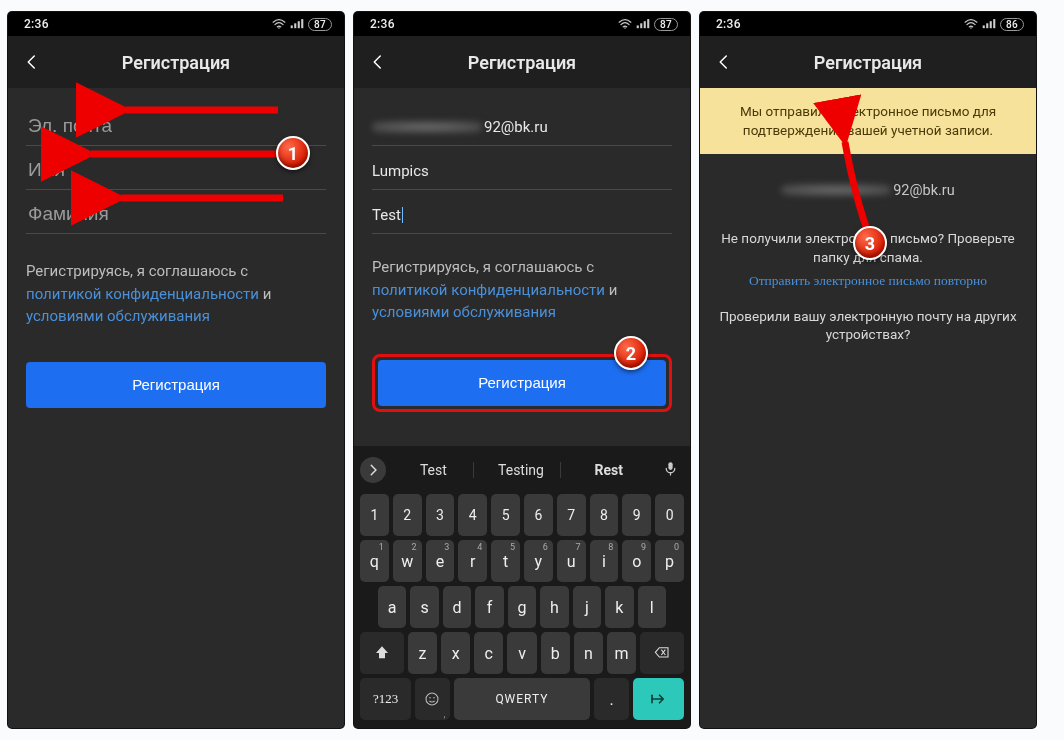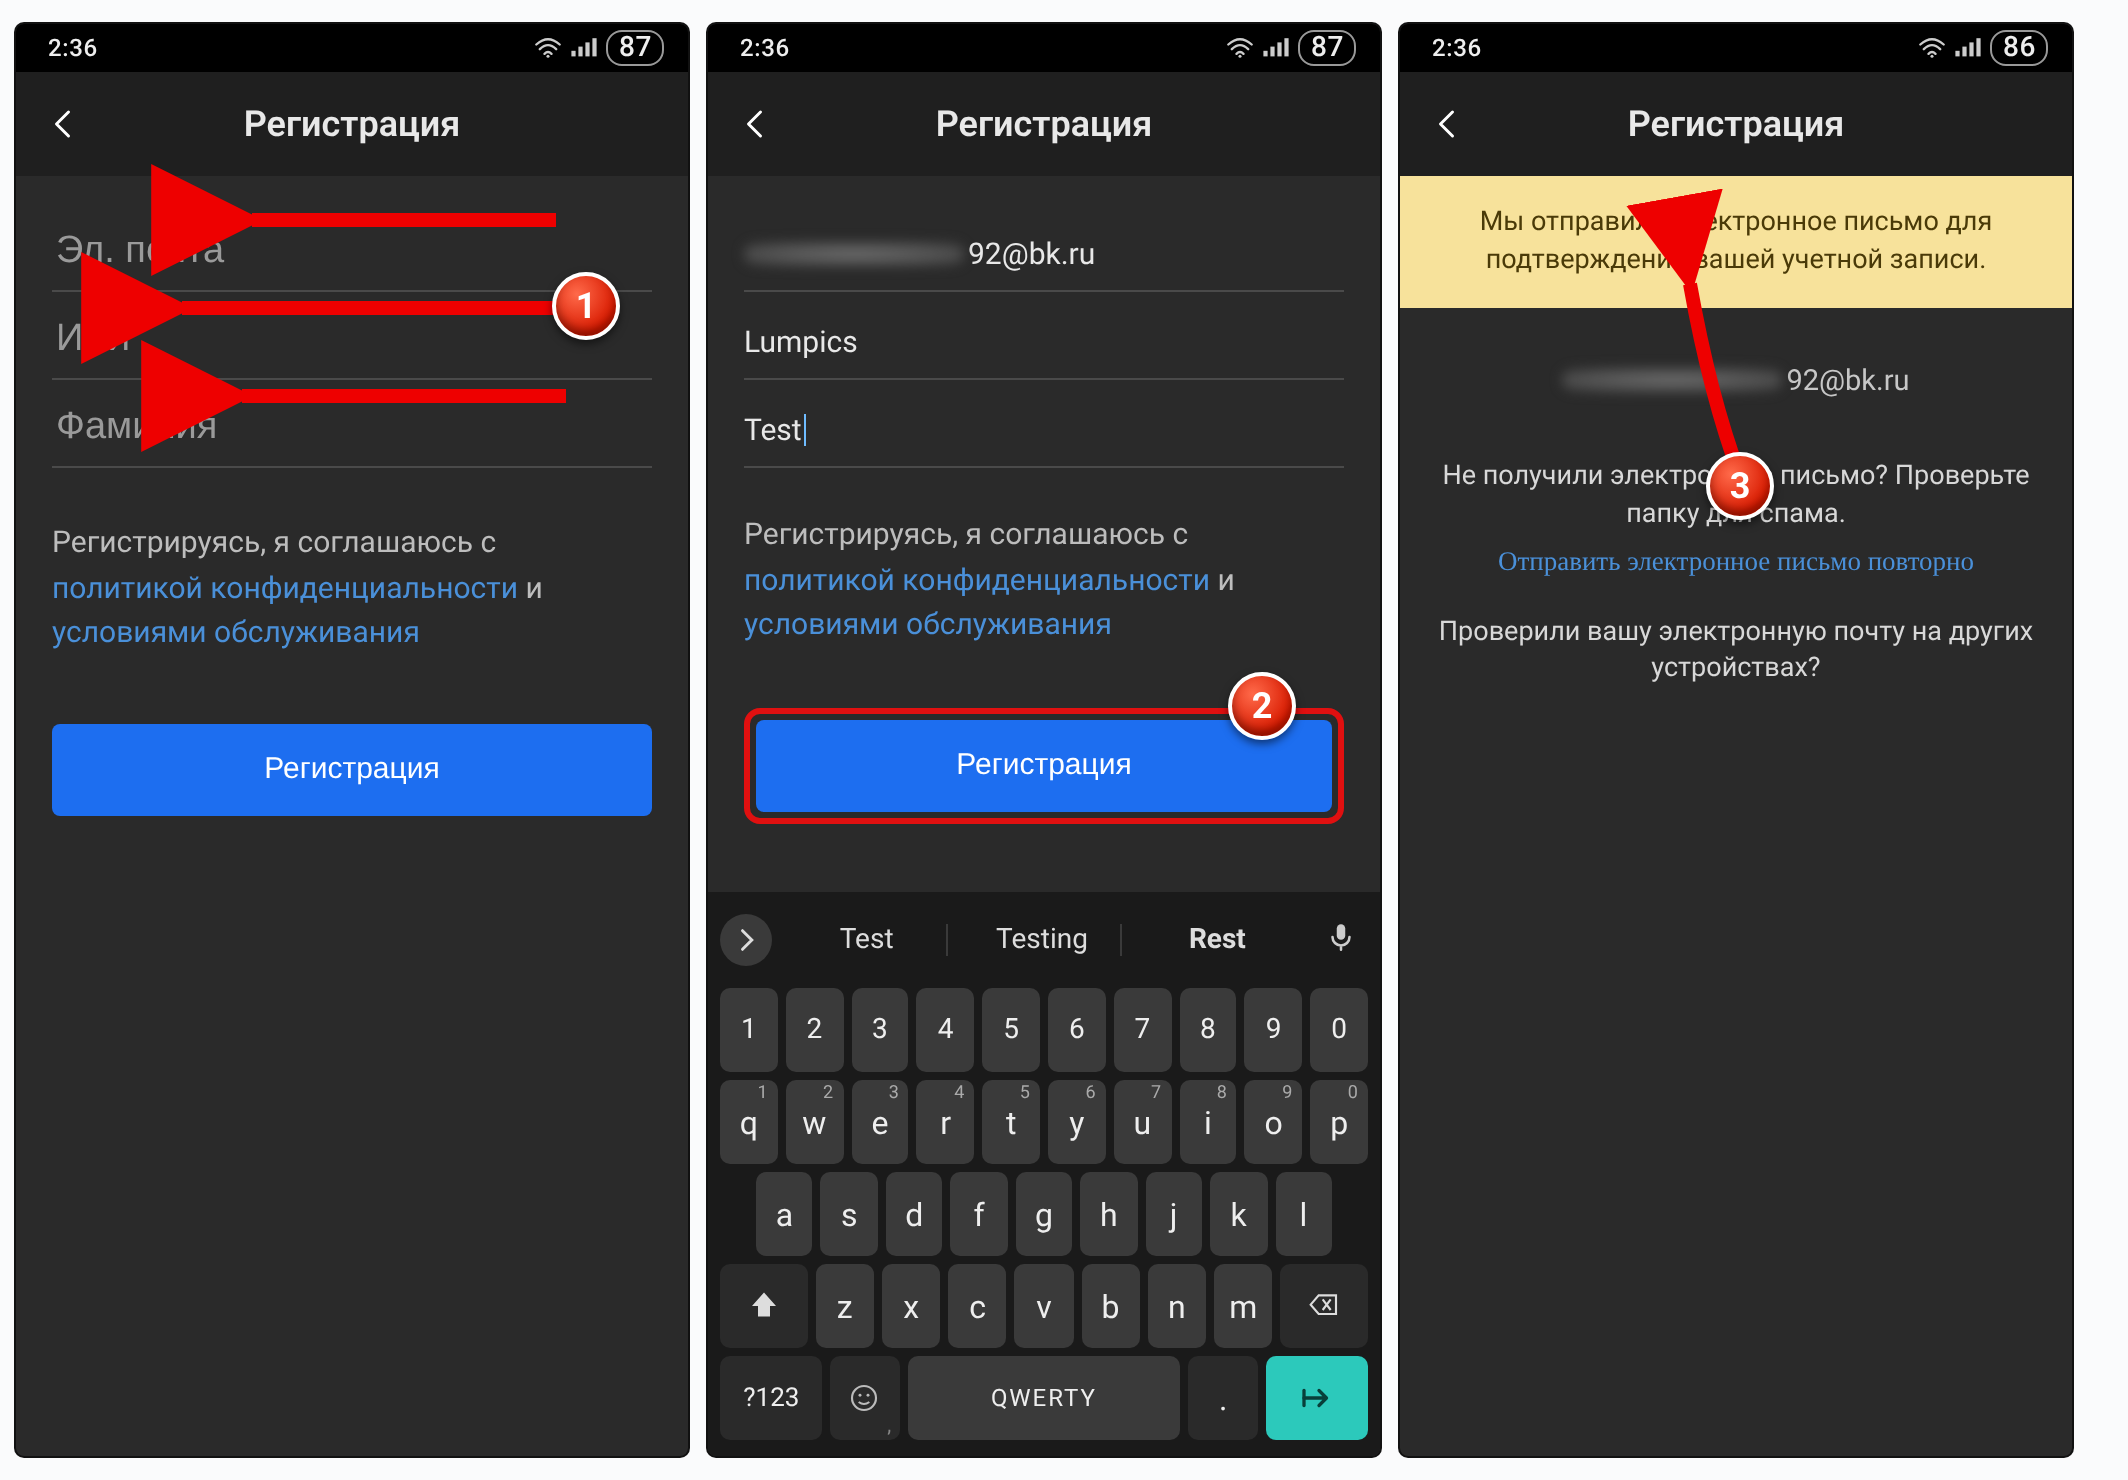--- a/index.html
+++ b/index.html
@@ -57,21 +57,21 @@
     font-weight:500;
     color:#eee;
     letter-spacing:.3px;
   }
   .status .spacer{flex:1;}
   .status .ic{margin-left:4px; display:inline-flex; align-items:center;}
   .battpill{
     border:1px solid #999;
     border-radius:8px;
     padding:0px 5px;
-    font-size:14px;
+    font-size:10px;
     margin-left:4px;
   }
   
   .header{
     height:52px;
     background:var(--header-bg);
     display:flex;
     align-items:center;
     padding:0 6px;
     position:relative;
@@ -221,21 +221,21 @@
     display:flex;
     align-items:center;
     justify-content:center;
     font-size:16px;
     position:relative;
     user-select:none;
   }
   .key.num{font-size:14px;}
   .key .sup{position:absolute; top:2px; right:5px; font-size:9px; color:#aaa;}
   .key.muted{background:#2a2a2a;}
-  .key.wide15{flex:1.5;}
+  .key.wide15{flex:1.5;font-family:Liberation Serif, serif;}
   .key.space{flex:4; background:#3a3a3a; font-size:12px; letter-spacing:1px;}
   .key.enter{background:#2cc9bb;}
   .row-indent{padding:0 18px;}
 
   
   .marker{
     position:absolute;
     width:34px;height:34px;border-radius:50%;
     background: radial-gradient(circle at 35% 30%, #ff6a4a 0%, #d81a00 70%);
     border:2px solid #fff;

